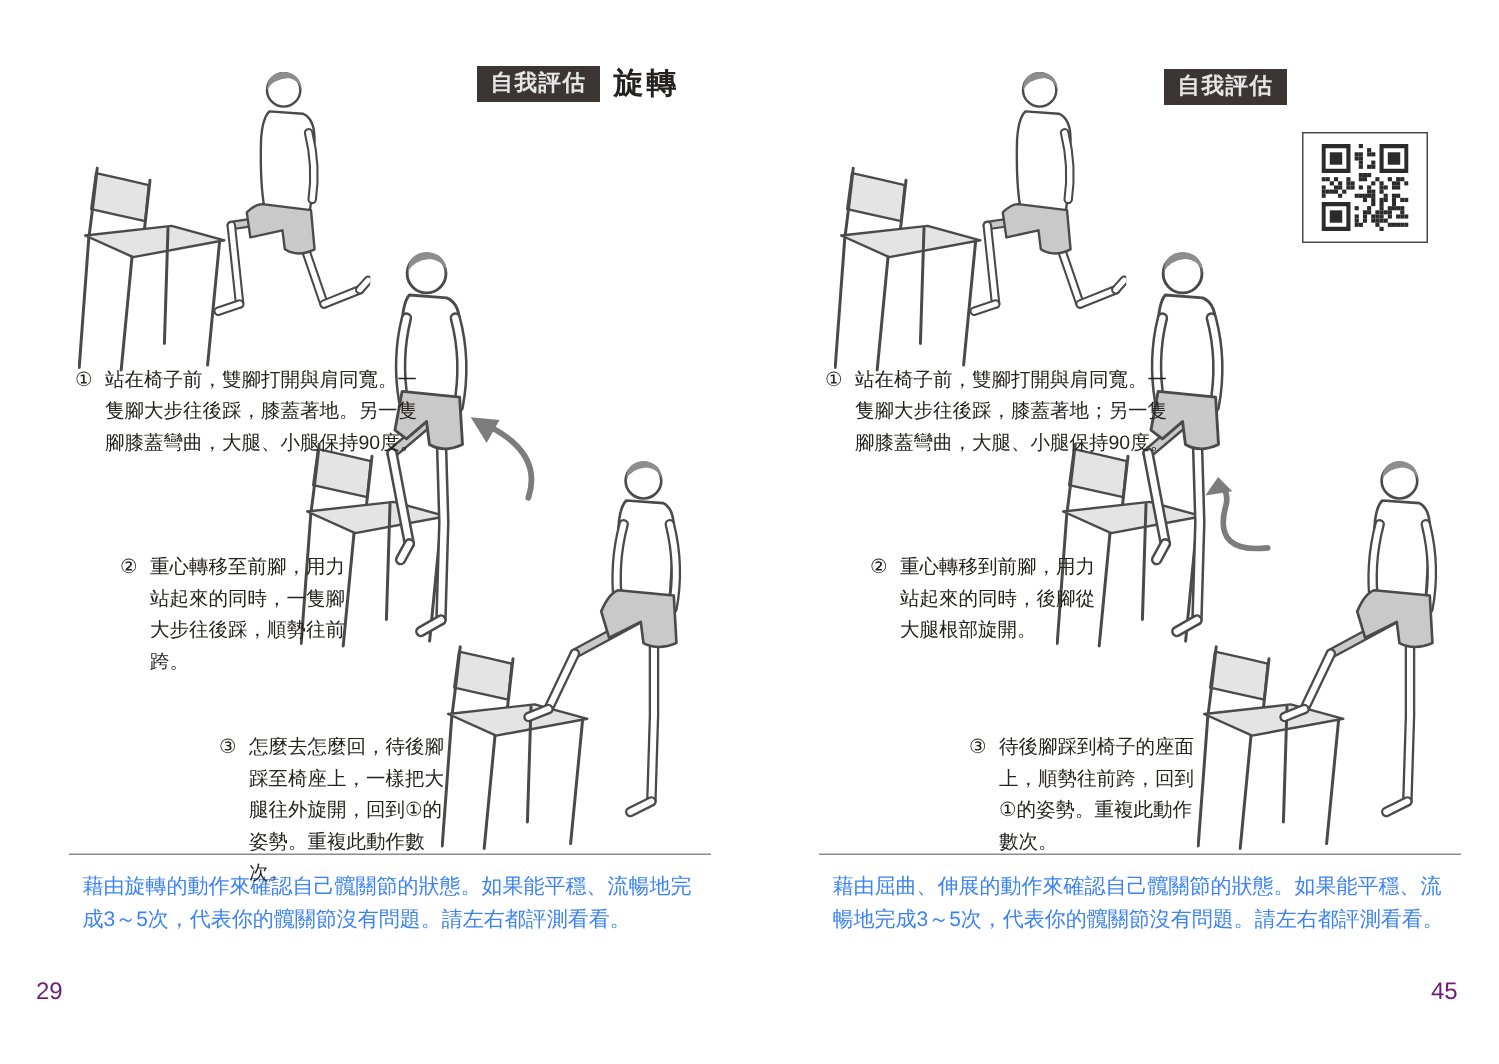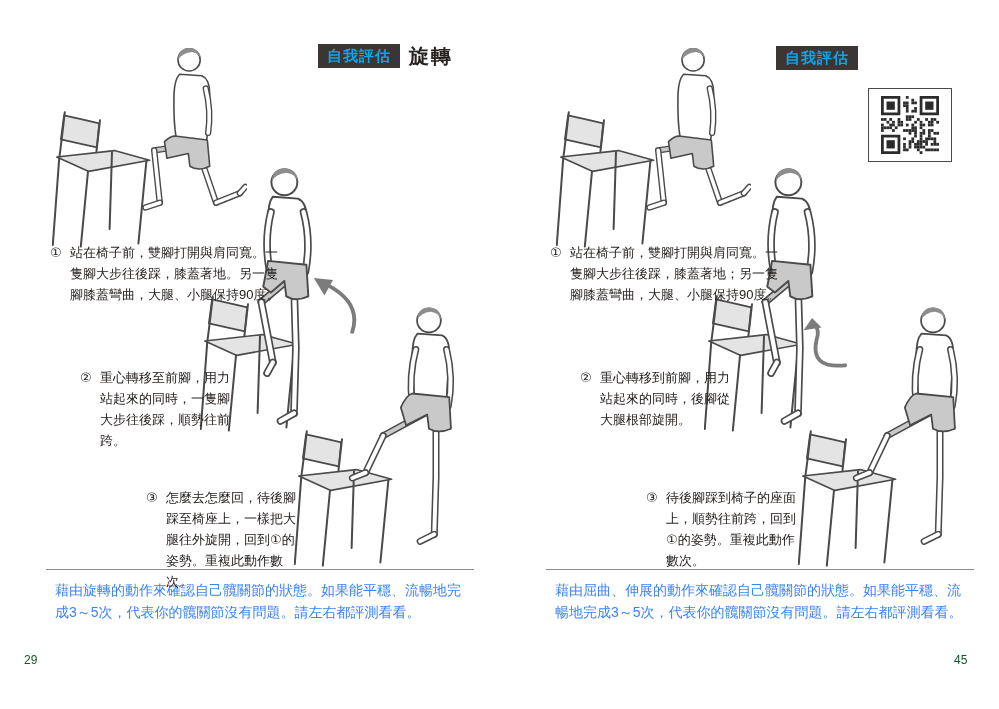--- a/index.html
+++ b/index.html
@@ -5,39 +5,39 @@
   html,body{margin:0;padding:0;background:#fff;}
   body{font-family:"Liberation Sans","DejaVu Sans",sans-serif;color:#2a2622;}
   .spread{position:relative;width:999px;height:709px;background:#fff;overflow:hidden;}
   .page{position:absolute;top:0;width:499px;height:709px;background:#fff;}
   .page-left{left:0;}
   .page-right{left:500px;}
 
   .header{position:absolute;display:flex;align-items:center;z-index:5;}
   .page-left .header{left:318px;top:44px;}
   .page-right .header{left:276px;top:46px;}
-  .badge{display:inline-block;background:#3b3634;color:#0ea5e9;font-size:15px;font-weight:bold;
+  .badge{display:inline-block;background:#3b3634;color:#e5e5e5;font-size:15px;font-weight:bold;
          padding:4px 9px 5px;letter-spacing:1px;line-height:1;}
   .title{font-size:20px;font-weight:bold;color:#262220;margin-left:9px;letter-spacing:2px;line-height:1;}
 
   .qr-box{position:absolute;left:368px;top:88px;width:82px;height:72px;border:1.5px solid #4a4a4a;
           background:#fff;display:flex;align-items:center;justify-content:center;}
   .qr-box svg{width:58px;height:58px;}
 
   .illu{position:absolute;}
   .step{position:absolute;display:flex;z-index:4;font-size:13px;line-height:1.62;color:#262220;}
   .step .num{flex:0 0 20px;}
   .step .txt{flex:1;}
   .step1{left:50px;top:242px;width:236px;}
   .step2{left:80px;top:367px;width:152px;}
   .step3{left:146px;top:487px;width:152px;}
 
   .rule{position:absolute;left:46px;top:569px;width:428px;height:0;border:none;border-top:1px solid #8c8c8c;margin:0;}
   .summary{position:absolute;left:55px;top:579px;width:410px;font-size:14px;line-height:1.6;margin:0;color:#3b82f6;}
-  .pagenum{position:absolute;top:653px;font-size:12px;color:#14532d;}
+  .pagenum{position:absolute;top:653px;font-size:16px;color:#701a75;}
   .page-left .pagenum{left:24px;}
   .page-right .pagenum{left:454px;}
 
   
   .stroke{stroke:#4a4a4a;stroke-width:2.5;fill:none;stroke-linecap:round;}
   .fill-panel{fill:#e4e4e4;stroke:#4a4a4a;stroke-width:2;stroke-linejoin:round;}
   .fill-white{fill:#fff;stroke:#4a4a4a;stroke-width:2;stroke-linejoin:round;}
   .fill-hair{fill:#8d8d8d;}
   .fill-shorts{fill:#c9c9c9;stroke:#4a4a4a;stroke-width:2;stroke-linejoin:round;}
   .limb-o{stroke:#4a4a4a;stroke-width:8;fill:none;stroke-linecap:round;}

